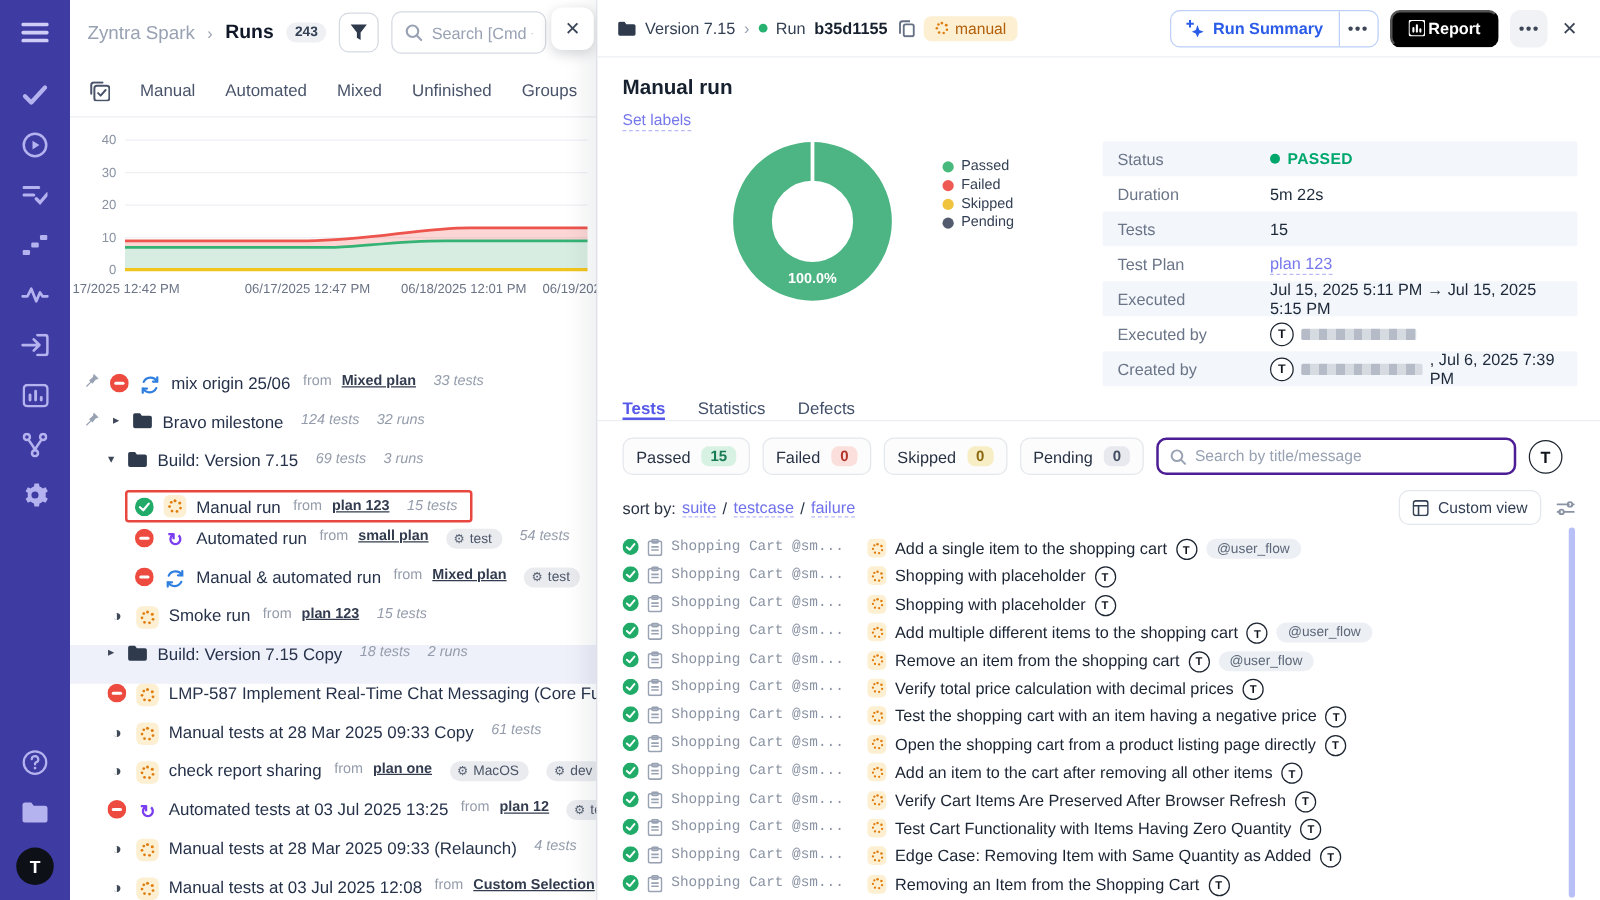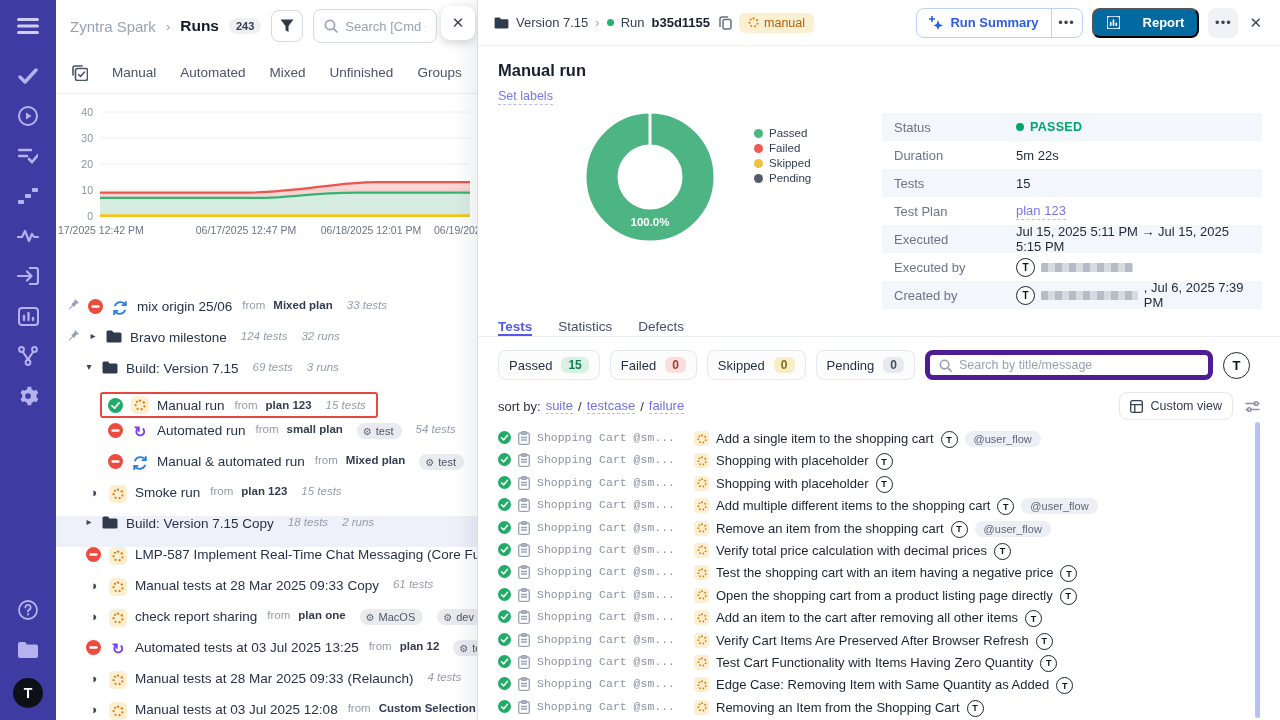--- a/index.html
+++ b/index.html
@@ -30,21 +30,21 @@
   .lp-tabs { height:42px; display:flex; align-items:center; gap:24px; padding:0 16px; border-bottom:1px solid #eceef2; color:#49546a; font-size:13.5px; }
   .lp-tab { cursor:pointer; white-space:nowrap; }
   .lp-chart { position:relative; }
   .lp-chart text { font-family:"Liberation Sans",sans-serif; }
 
   .run-list { padding-top:50px; }
   .run-row { height:31px; display:flex; align-items:flex-start; gap:8px; white-space:nowrap; padding-right:4px; cursor:pointer; }
   .run-row.hl { background:#eef0fa; }
   .rr-name { color:#26324a; font-size:13.5px; }
   .rr-from { color:#949cab; font-size:11.5px; margin-left:2px; }
-  .rr-plan { color:#323c4e; font-size:11.5px; font-weight:700; }
+  .rr-plan { color:#323c4e; font-size:11.5px; font-weight:700;text-decoration:underline; }
   .rr-count { color:#949cab; font-size:11.5px; margin-left:6px;font-style:italic; }
   .rr-chip { background:#e9ebef; color:#4c5668; border-radius:10px; font-size:11px; padding:2px 8px 2px 6px; display:flex; align-items:center; gap:4px; margin-left:6px; }
   .rr-chip .gear { font-size:10px; color:#5b6576; }
   .chev { color:#3c4656; font-size:10px; width:10px; text-align:center; }
   .sel-box { display:flex; align-items:center; gap:8px; border:2px solid #e8473f; border-radius:3px; padding:2px 10px 2px 6px; }
 
   .st-ic { width:15px; height:15px; flex:none; display:flex; align-items:center; justify-content:center; }
   .half-ic { font-size:13px; color:#3f4856; line-height:1; }
   .type-ic { width:18px; height:18px; border-radius:5px; flex:none; display:flex; align-items:center; justify-content:center; }
   .manual-ic { background:#fcefd2; }
@@ -58,21 +58,21 @@
   .rp-header { height:46px; border-bottom:1px solid #eceef2; display:flex; align-items:center; padding:0 16px; gap:7px; flex:none; }
   .rp-crumb { display:flex; align-items:center; gap:7px; font-size:13px; color:#344054; }
   .rp-run-id { font-weight:700; color:#16202e; }
   .dot-green { width:7px; height:7px; border-radius:50%; background:#27b272; }
   .manual-badge { display:flex; align-items:center; gap:5px; background:#fcefd2; border-radius:6px; padding:3px 9px; color:#b2600b; font-size:12.5px; }
   .rp-actions { margin-left:auto; display:flex; align-items:center; gap:9px; }
   .split-btn { display:flex; align-items:stretch; border:1px solid #bcd0f9; border-radius:8px; overflow:hidden; height:30px; }
   .split-main { display:flex; align-items:center; gap:7px; padding:0 12px; color:#2a5ce8; font-weight:700; font-size:13px; cursor:pointer; }
   .split-sep { width:1px; background:#bcd0f9; }
   .split-more { width:30px; display:flex; align-items:center; justify-content:center; color:#3c4656; cursor:pointer; font-size:13px; letter-spacing:1px;}
-  .report-btn { height:30px; background:#0369a1; border-radius:8px; color:#fff; font-weight:700; font-size:13px; display:flex; align-items:center; gap:23px; padding:0 13px; cursor:pointer; }
+  .report-btn { height:30px; background:#000000; border-radius:8px; color:#fff; font-weight:700; font-size:13px; display:flex; align-items:center; gap:3px; padding:0 13px; cursor:pointer; }
   .more-btn { width:30px; height:30px; border-radius:8px; background:#f1f2f5; color:#3c4656; display:flex; align-items:center; justify-content:center; cursor:pointer; letter-spacing:1px; }
   .close-btn { color:#3c4656; font-size:15px; padding:0 2px; cursor:pointer; }
 
   .rp-title-blk { padding:15px 20px 0; }
   .rp-title { font-size:16.5px; font-weight:700; color:#16202e; }
   .set-labels { display:inline-block; margin-top:9px; color:#7577ec; font-size:12.5px; border-bottom:1px dashed #b9bbf7; padding-bottom:1px; cursor:pointer; }
 
   .overview { display:flex; align-items:flex-start; padding:6px 18px 10px 20px; }
   .donut-wrap { margin-left:88px; margin-top:2px; position:relative; flex:none;text-align:center; }
   .legend { margin-left:40px; margin-top:16px; flex:none; }
@@ -94,21 +94,21 @@
   .rp-tab { display:flex; align-items:center; cursor:pointer; border-bottom:2px solid transparent; }
   .rp-tab.active { color:#5558e8; font-weight:700; border-bottom-color:#5558e8; }
 
   .filter-row { display:flex; align-items:center; gap:10px; padding:13px 20px 0; }
   .chip { height:30px; border:1px solid #e4e7ec; background:#fcfcfd; border-radius:8px; display:flex; align-items:center; gap:9px; padding:0 10px; font-size:13px; color:#273143; cursor:pointer; }
   .chip-badge { border-radius:6px; padding:1px 7px; font-size:12px; font-weight:600; }
   .b-green { background:#d7f2e2; color:#177b54; }
   .b-red { background:#fbdfdc; color:#b2352c; }
   .b-yellow { background:#f8eec6; color:#8a6a10; }
   .b-gray { background:#e7e9ee; color:#434d61; }
-  .rp-search { width:288px; height:30px; border:5px solid #4c1d95; border-radius:8px; display:flex; align-items:center; gap:7px; padding:0 9px; }
+  .rp-search { width:288px; height:30px; border:2px solid #4c1d95; border-radius:8px; display:flex; align-items:center; gap:7px; padding:0 9px; }
   .rp-search input { border:none; outline:none; width:100%; font-size:12.5px; color:#344054; font-family:"Liberation Sans",sans-serif; }
   .rp-search input::placeholder { color:#98a2b3; }
   .avatar-filter { width:27px; height:27px; border-radius:50%; border:1.8px solid #1c2430; background:#fff; color:#10151d; font-weight:800; font-size:13px; display:flex; align-items:center; justify-content:center; cursor:pointer; }
 
   .sort-row { display:flex; align-items:center; padding:12px 20px 8px; font-size:13px; color:#2a3344; }
   .sort-link { color:#6f71ea; border-bottom:1px dashed #b9bbf7; margin:0 5px; cursor:pointer; }
   .sort-sep { color:#2a3344; }
   .custom-view { margin-left:auto; height:28px; border:1px solid #e4e7ec; border-radius:8px; background:#fff; display:flex; align-items:center; gap:7px; padding:0 10px; font-size:12.5px; color:#344054; cursor:pointer; }
   .sliders-ic { margin-left:12px; color:#98a2b3; cursor:pointer; display:flex; }
 

